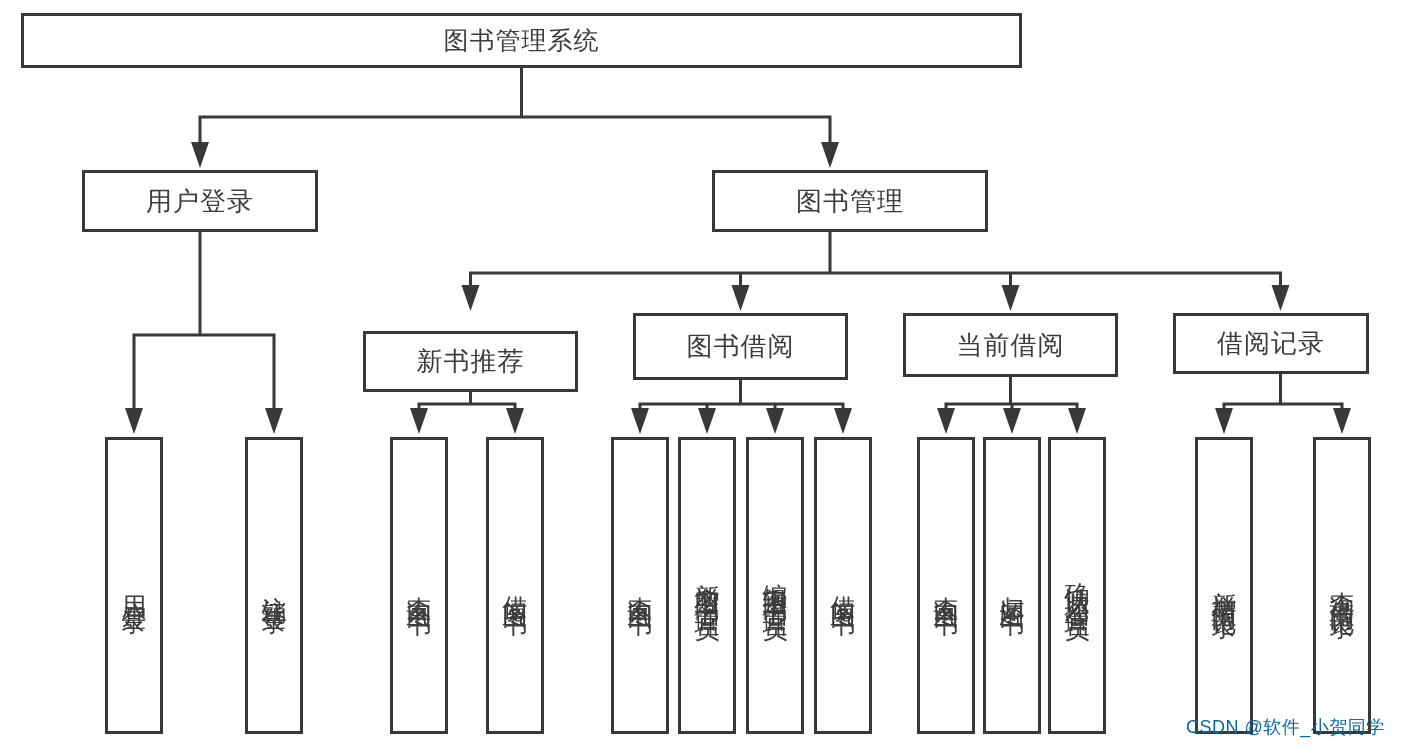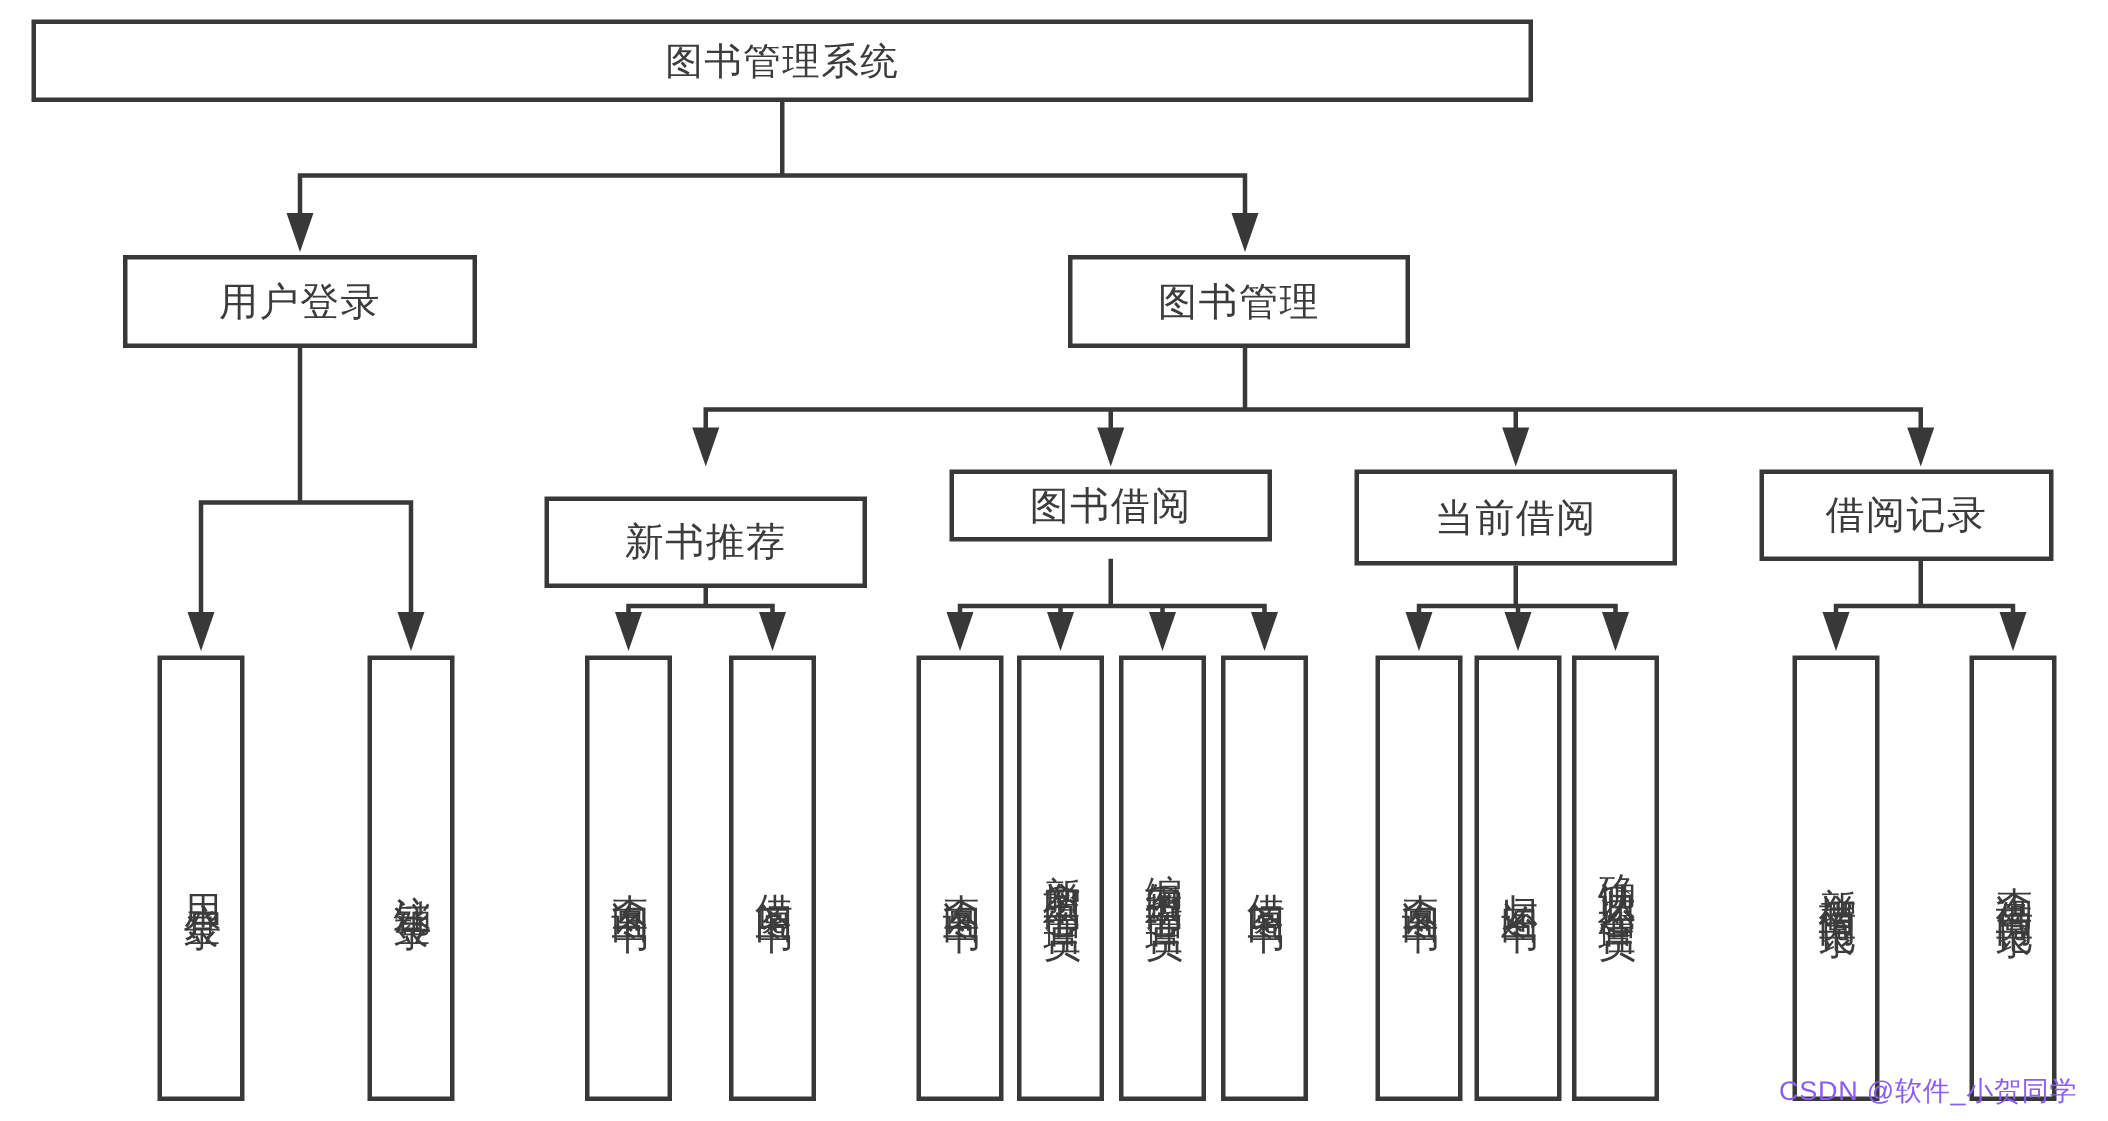--- a/index.html
+++ b/index.html
@@ -14,21 +14,21 @@
     display:flex; align-items:center; justify-content:center;
   }
   .hlabel { font-size:26px; color:#3c3c3c; letter-spacing:1px; white-space:nowrap; }
   .root .hlabel { font-size:25px; }
   .vlabel {
     writing-mode:vertical-rl; text-orientation:mixed;
     font-size:25px; letter-spacing:5px; line-height:1; color:#3c3c3c;
   }
   .watermark {
     position:absolute; left:1186px; top:715px; z-index:5;
-    font-size:18px; color:#8b5cf6; letter-spacing:0.5px; white-space:nowrap;
+    font-size:18px; color:#0369a1; letter-spacing:0.5px; white-space:nowrap;
   }
 </style>
 </head>
 <body>
 
 <div class="canvas">
 
   <svg class="edges" width="1405" height="747" viewBox="0 0 1405 747" xmlns="http://www.w3.org/2000/svg">
     <g stroke="#383838" stroke-width="3" fill="none">
       <path d="M521.5 66.5 V117 M198.5 117 H831.5 M200 117 V143 M830 117 V143"></path>
@@ -62,28 +62,28 @@
     </g>
   </svg>
 
   <div class="node root" style="left:21px; top:13px; width:1001px; height:55px;">
     <span class="hlabel">图书管理系统</span>
   </div>
 
   <div class="node" style="left:82px; top:170px; width:236px; height:62px;">
     <span class="hlabel">用户登录</span>
   </div>
-  <div class="node" style="left:712px; top:170px; width:228px; height:62px;">
+  <div class="node" style="left:712px; top:170px; width:276px; height:62px;">
     <span class="hlabel">图书管理</span>
   </div>
 
   <div class="node" style="left:363px; top:331px; width:215px; height:61px;">
     <span class="hlabel">新书推荐</span>
   </div>
-  <div class="node" style="left:633px; top:313px; width:215px; height:48px;">
+  <div class="node" style="left:633px; top:313px; width:215px; height:67px;">
     <span class="hlabel">图书借阅</span>
   </div>
   <div class="node" style="left:903px; top:313px; width:215px; height:64px;">
     <span class="hlabel">当前借阅</span>
   </div>
   <div class="node" style="left:1173px; top:313px; width:196px; height:61px;">
     <span class="hlabel">借阅记录</span>
   </div>
 
   <div class="node leaf" style="left:105px; top:437px; width:58px; height:297px;">

